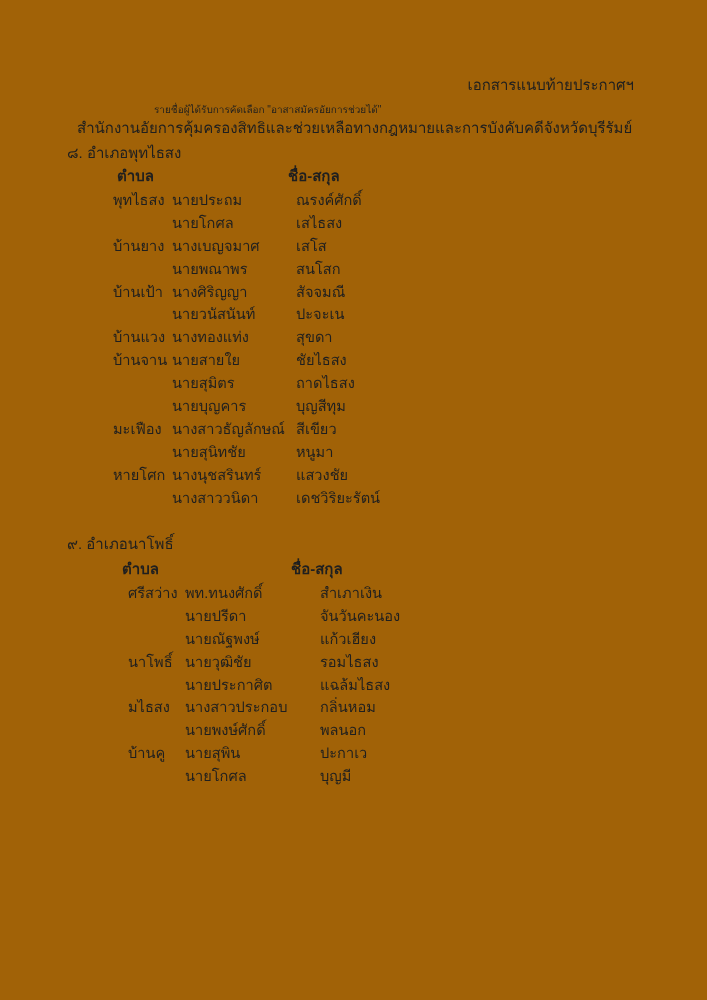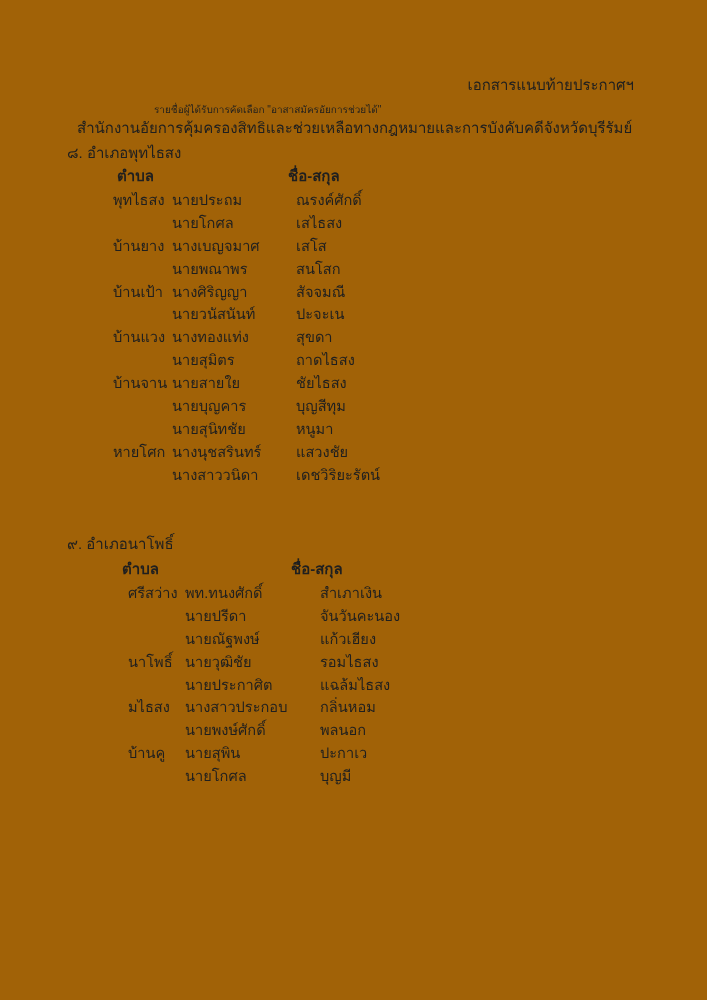--- a/index.html
+++ b/index.html
@@ -95,33 +95,38 @@
           <span class="cell sub"></span>
           <span class="cell first">นายวนัสนันท์</span>
           <span class="cell last">ปะจะเน</span>
         </div>
       <div class="row">
           <span class="cell sub">บ้านแวง</span>
           <span class="cell first">นางทองแท่ง</span>
           <span class="cell last">สุขดา</span>
         </div>
       <div class="row">
-          <span class="cell sub"></span>
-          <span class="cell first">นายสุมิตร</span>
-          <span class="cell last">ถาดไธสง</span>
-        </div>
-      <div class="row">
           <span class="cell sub">บ้านจาน</span>
           <span class="cell first">นายสายใย</span>
           <span class="cell last">ชัยไธสง</span>
         </div>
       <div class="row">
           <span class="cell sub"></span>
+          <span class="cell first">นายสุมิตร</span>
+          <span class="cell last">ถาดไธสง</span>
+        </div>
+      <div class="row">
+          <span class="cell sub"></span>
           <span class="cell first">นายบุญคาร</span>
           <span class="cell last">บุญสีทุม</span>
+        </div>
+      <div class="row">
+          <span class="cell sub">มะเฟือง</span>
+          <span class="cell first">นางสาวธัญลักษณ์</span>
+          <span class="cell last">สีเขียว</span>
         </div>
       <div class="row">
           <span class="cell sub"></span>
           <span class="cell first">นายสุนิทชัย</span>
           <span class="cell last">หนูมา</span>
         </div>
       <div class="row">
           <span class="cell sub">หายโศก</span>
           <span class="cell first">นางนุชสรินทร์</span>
           <span class="cell last">แสวงชัย</span>

